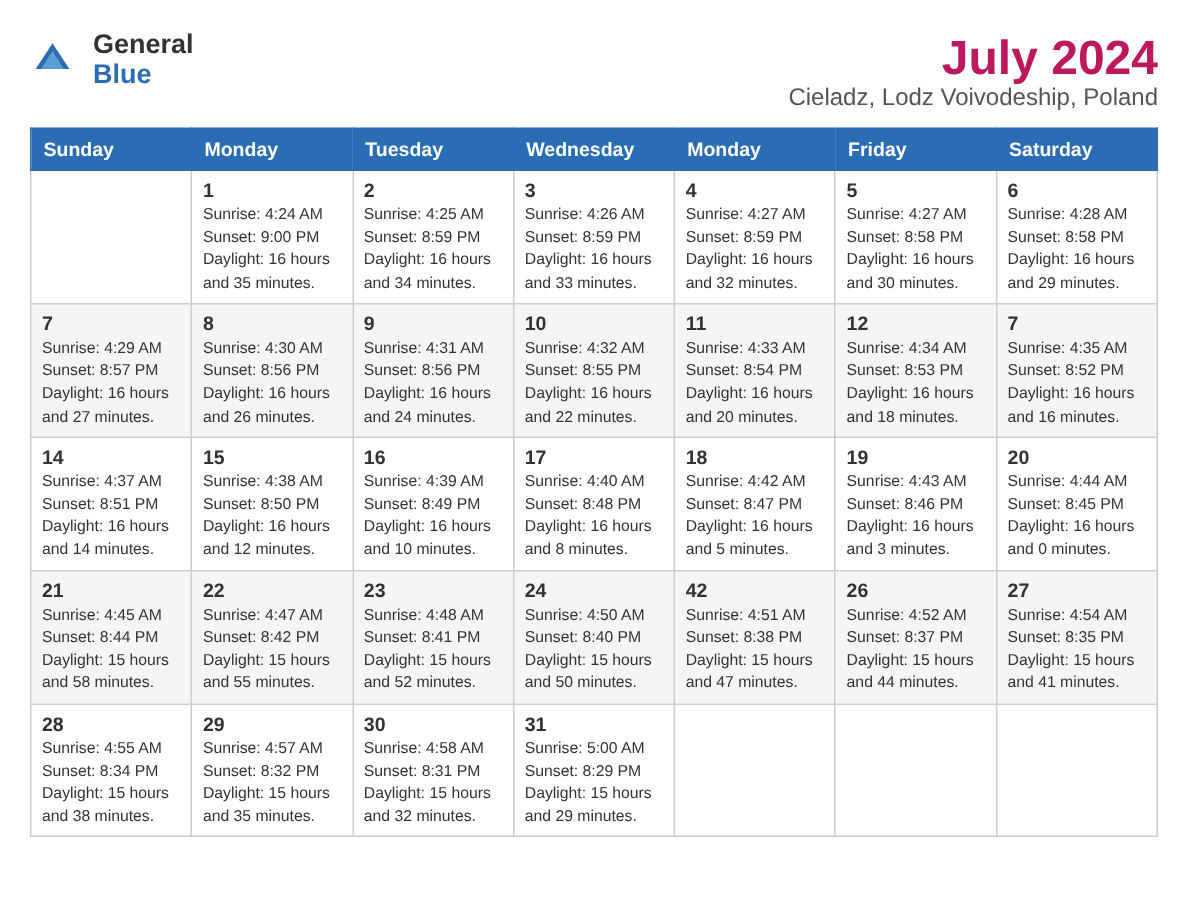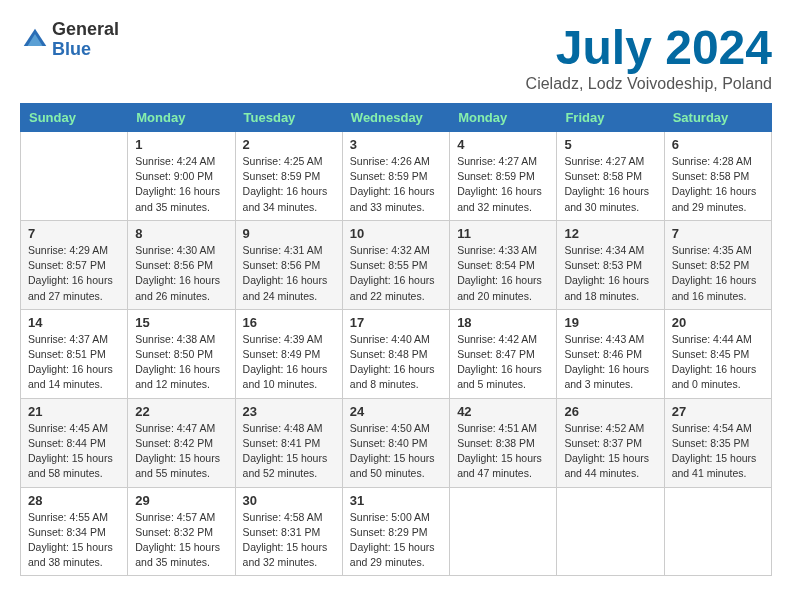--- a/index.html
+++ b/index.html
@@ -12,54 +12,54 @@
     }
     .header-area {
       display: flex;
       justify-content: space-between;
       align-items: flex-start;
       margin-bottom: 10px;
     }
     .logo {
       display: flex;
       align-items: center;
-      gap: 2px;
+      gap: 12px;
     }
     .logo-text {
       font-size: 18px;
       font-weight: bold;
       line-height: 1.1;
     }
     .logo-text .general { color: #333; }
     .logo-text .blue { color: #2a6db5; }
     .logo-icon {
       width: 30px;
       height: 30px;
     }
     .title-area {
       text-align: right;
     }
     .month-title {
-      font-size: 48px;
-      font-weight: bold;
-      color: #0369a1;
+      font-size: 32px;
+      font-weight: bold;
+      color: #be185d;
     }
     .location-title {
       font-size: 16px;
       color: #555;
       margin-left: 43px;
     }
     .calendar-table {
       width: 100%;
       border-collapse: collapse;
       font-size: 11px;
     }
     .calendar-table th {
       background-color: #2a6db5;
-      color: #86efac;
+      color: #ffffff;
       text-align: left;
       padding: 6px 8px;
       font-size: 13px;
       font-weight: bold;
       border: 1px solid #2a6db5;
     }
     .calendar-table td {
       vertical-align: top;
       padding: 5px 7px;
       border: 1px solid #ccc;

